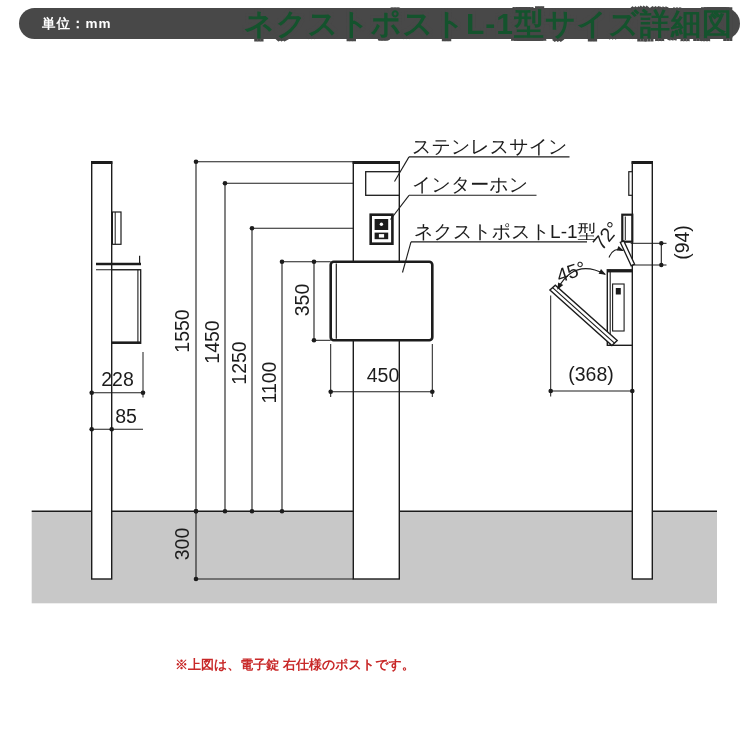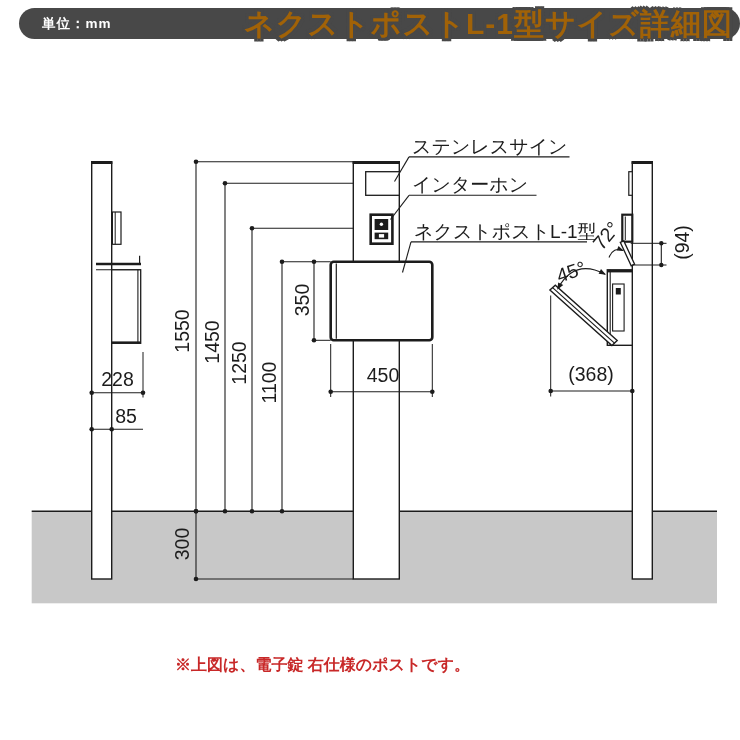--- a/index.html
+++ b/index.html
@@ -11,21 +11,21 @@
   .hdr-bar {
     position:absolute; left:10px; top:8px; width:721px; height:31px;
     background:var(--c-header,#484848); border-radius:16px;
   }
   .hdr-unit {
     position:absolute; left:33px; top:8px; height:31px; line-height:31px;
     color:#fff; font-size:13.5px; font-weight:bold; letter-spacing:1px;
   }
   .hdr-title {
     position:absolute; right:16px; top:4px; height:40px; line-height:40px;
-    color:#a16207; font-size:30px; font-weight:bold; letter-spacing:1px; white-space:nowrap;
+    color:#14532d; font-size:30px; font-weight:bold; letter-spacing:1px; white-space:nowrap;
     text-shadow:
       -3px -3px 0 var(--c-header,#484848), 3px -3px 0 var(--c-header,#484848),
       -3px  3px 0 var(--c-header,#484848), 3px  3px 0 var(--c-header,#484848),
       -3px  0   0 var(--c-header,#484848), 3px  0   0 var(--c-header,#484848),
        0   -3px 0 var(--c-header,#484848), 0    3px 0 var(--c-header,#484848);
     text-align: center;
   }
   
   svg.draw { position:absolute; left:0; top:0; }
   .ln   { stroke:var(--c-line,#1c1c1c); fill:none; }
@@ -36,21 +36,21 @@
     fill:var(--c-line,#1c1c1c); font-family:"Liberation Sans",sans-serif;
     font-size:19.5px;
   }
   text.lbl {
     fill:var(--c-line,#1c1c1c); font-family:"Liberation Sans",sans-serif;
     font-size:19px;
   }
   
   .notes {
     position:absolute; left:159px; top:653px; color:var(--c-note,#c82828);
-    font-size:16px; font-weight:bold; line-height:23px; white-space:nowrap;
+    font-size:13px; font-weight:bold; line-height:23px; white-space:nowrap;
   }
   .notes .l1 { padding-left:7px; }
 </style>
 </head>
 <body>
 
 <div class="screen">
 
   <div class="hdr-bar"></div>
   <div class="hdr-unit">単位：mm</div>

